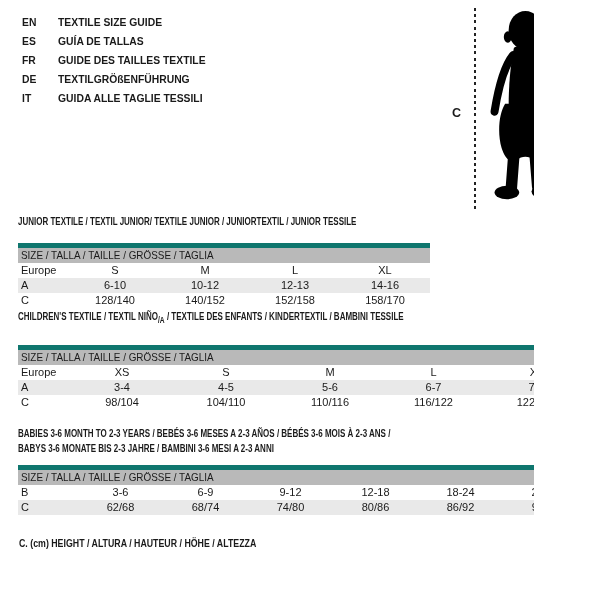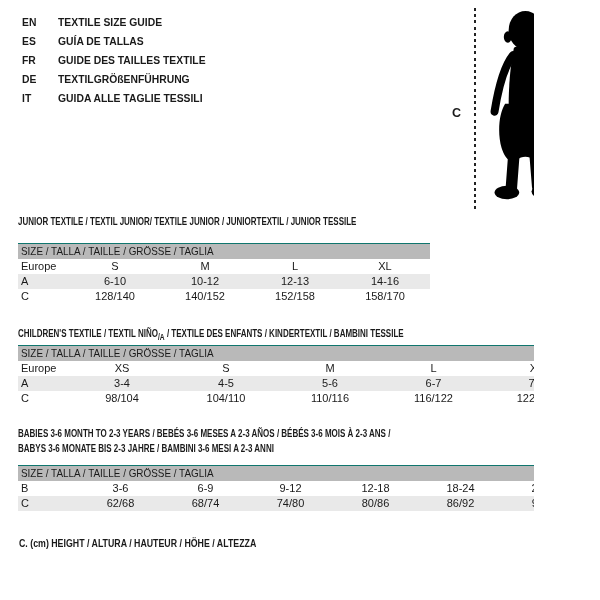--- a/index.html
+++ b/index.html
@@ -15,32 +15,32 @@
   
   .measure-line { position:absolute; left:474px; top:8px; width:2px; height:202px;
                   background:repeating-linear-gradient(to bottom,#222 0 3px,transparent 3px 6.2px); }
   .figure-label { position:absolute; left:452px; top:106px; font-weight:bold; font-size:12.5px; }
   .baby { position:absolute; left:484px; top:9px; width:88px; height:198px; }
 
   
   .heading { position:absolute; left:18px; font-weight:bold; font-size:10px; line-height:15px; white-space:nowrap; }
   .heading .cond { display:inline-block; transform:scaleX(0.8); transform-origin:0 50%; white-space:nowrap; }
   .h-junior   { top:214px; }
-  .h-children { top:326px; }
+  .h-children { top:309px; }
   .h-babies   { top:426px; }
 
   
   table.size-table { position:absolute; left:18px; border-collapse:collapse; table-layout:fixed; }
   .t-junior   { top:243px; width:412px; }
   .t-children { top:345px; width:570px; }
   .t-babies   { top:465px; width:570px; }
   .size-table td { font-size:11px; height:15px; line-height:15px; padding:0; text-align:center;
                    vertical-align:middle; overflow:hidden; }
   .size-table td.lbl { text-align:left; padding-left:3px; }
-  .size-table tr.bar td { background:#b9b9b9; border-top:1px solid #0f766e; text-align:left; padding-left:3px; }
+  .size-table tr.bar td { background:#b9b9b9; border-top:5px solid #0f766e; text-align:left; padding-left:3px; }
   .size-table tr.bar .cond { display:inline-block; transform:scaleX(0.9); transform-origin:0 50%; white-space:nowrap; }
   .size-table tr.alt td { background:#e9e9e9; }
 
   
   .footnotes { position:absolute; left:19px; top:536px; font-weight:bold; font-size:11px; line-height:15.5px; }
   .footnotes .cond { display:inline-block; transform:scaleX(0.8); transform-origin:0 50%; white-space:nowrap; }
 </style>
 </head>
 <body>
 

